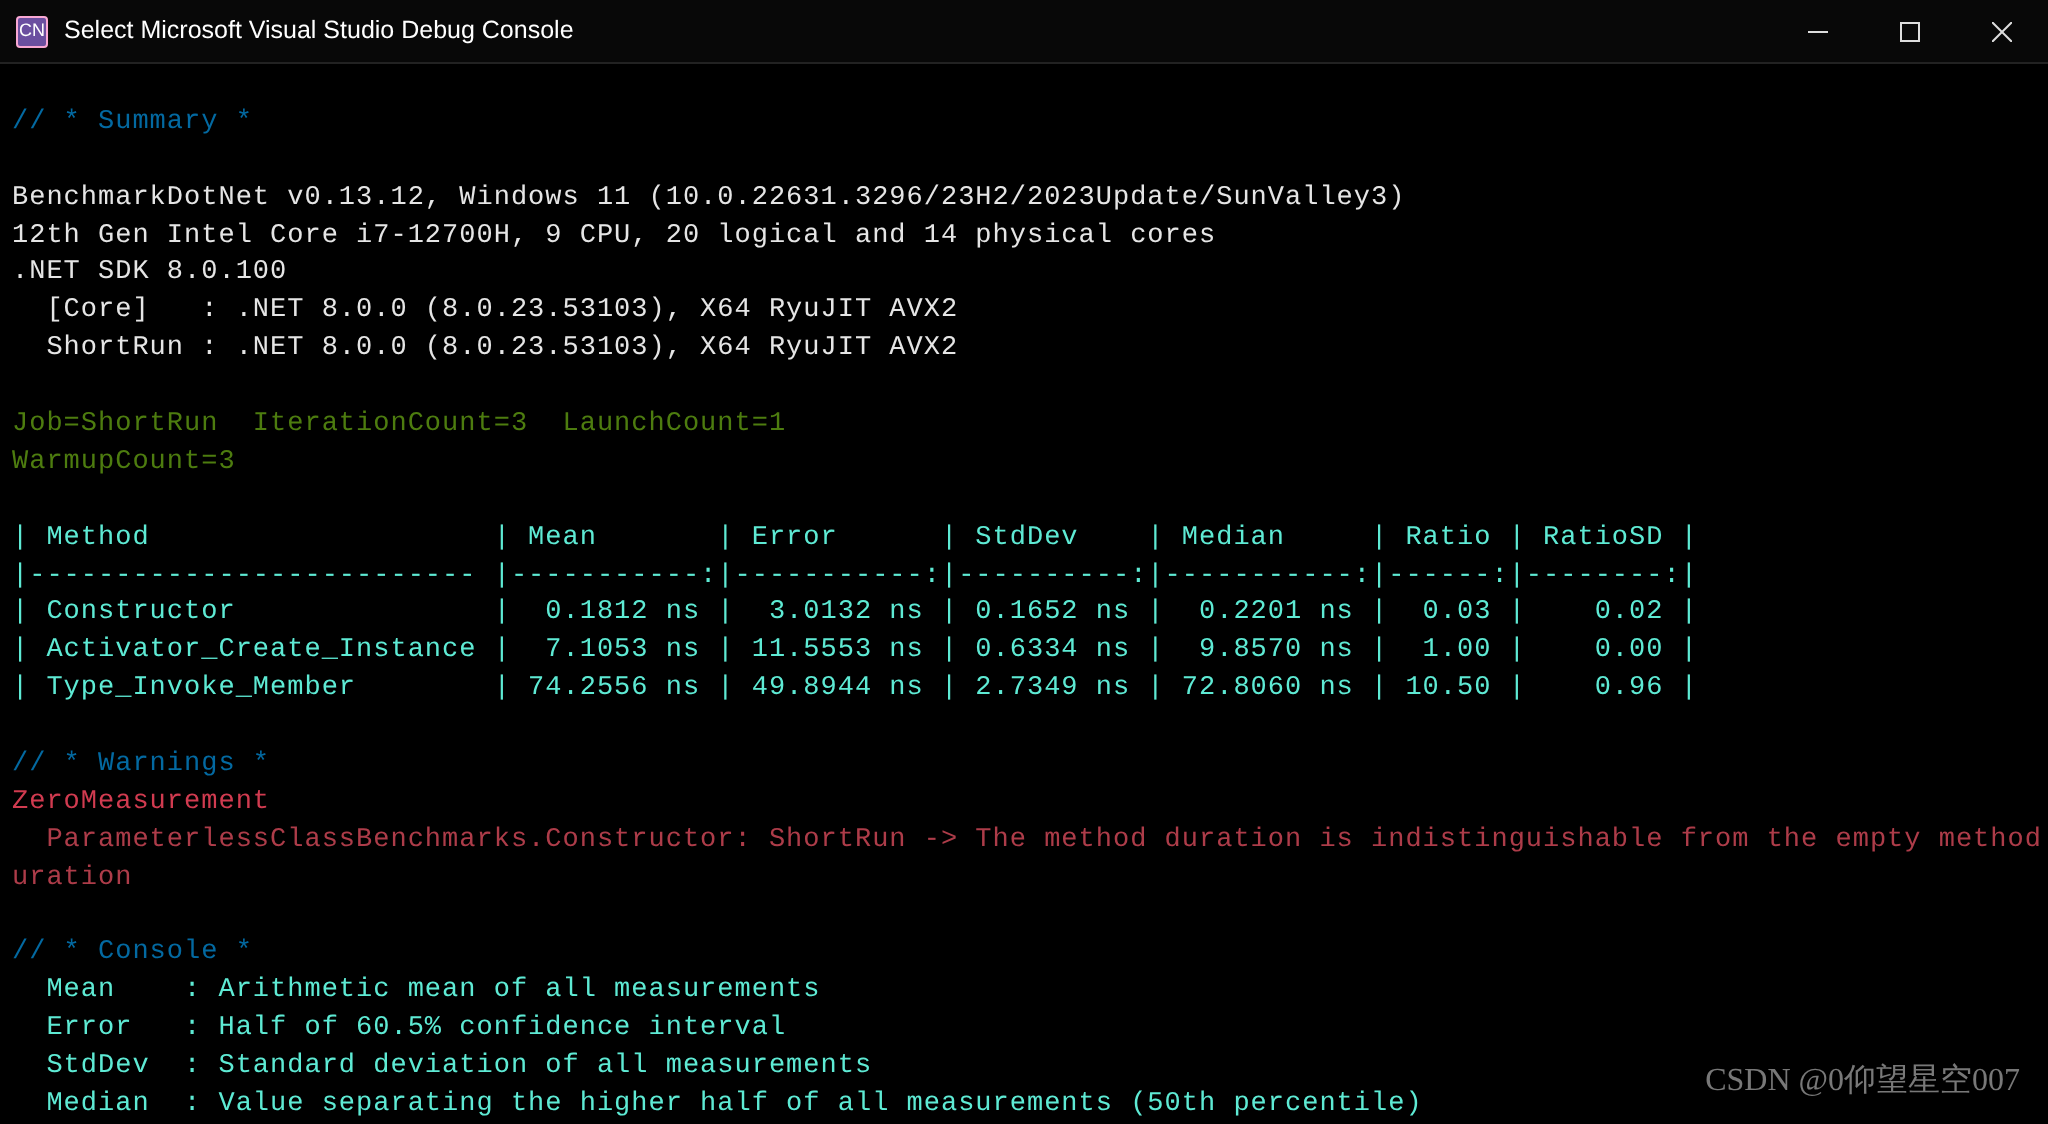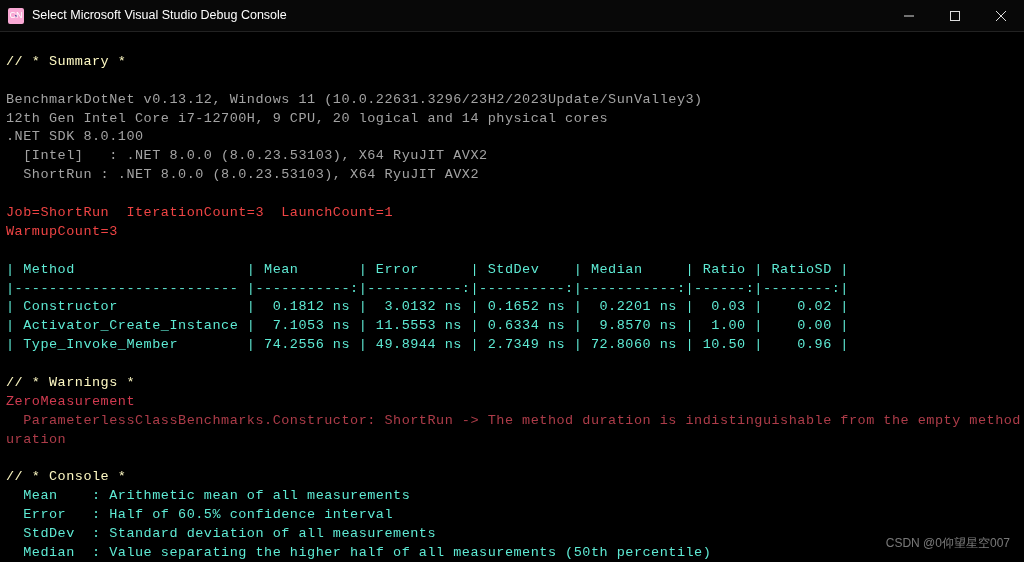--- a/index.html
+++ b/index.html
@@ -22,52 +22,52 @@
     color: #fff;
     font-family: "Segoe UI", Arial, sans-serif;
     font-size: 12.5px;
     user-select: none;
     border-bottom: 1px solid #222;
   }
   .titlebar .app-icon {
     width: 16px; height: 16px;
     margin-right: 8px;
     background: #6b4fa0;
-    border: 7px solid #f9a8d4;
+    border: 1px solid #f9a8d4;
     border-radius: 2px;
     display: flex; align-items: center; justify-content: center;
     color: #fff; font-size: 9px; line-height: 1;
   }
   .titlebar .title { flex: 1; }
   .titlebar .win-btn {
     width: 46px; height: 32px;
     display: flex; align-items: center; justify-content: center;
     color: #ddd;
   }
   .titlebar .win-btn svg { width: 10px; height: 10px; stroke: #ddd; stroke-width: 1; fill: none; }
   .console {
     padding: 2px 6px;
     background: #000;
     white-space: pre;
     font-family: Consolas, 'Courier New', monospace;
     letter-spacing: 0.5px;
   }
-  .c-magenta { color: #fef9c3; }
-  .c-yellow  { color: #a3a3a3; }
-  .c-olive   { color: #ef4444; }
+  .c-magenta { color: #0369a1; }
+  .c-yellow  { color: #e5e5e5; }
+  .c-olive   { color: #4d7c0f; }
   .c-cyan    { color: #5eead4; }
   .c-red     { color: #d13b50; text-align: right; }
   .c-wine    { color: #ad3c49; }
   .watermark {
     position: absolute;
     right: 14px;
     bottom: 10px;
     color: rgba(200,200,200,0.6);
-    font-family: Liberation Sans, sans-serif;
-    font-size: 12px;
+    font-family: Liberation Serif, serif;
+    font-size: 16px;
     pointer-events: none;
   }
 </style>
 </head>
 <body>
 
 <div class="titlebar">
   <div class="app-icon">CN</div>
   <div class="title">Select Microsoft Visual Studio Debug Console</div>
   <div class="win-btn">
@@ -87,21 +87,21 @@
       </svg>
   </div>
 </div>
 
 <div class="console">
 <span class="c-magenta">// * Summary *</span>
 
 <span class="c-yellow">BenchmarkDotNet v0.13.12, Windows 11 (10.0.22631.3296/23H2/2023Update/SunValley3)</span>
 <span class="c-yellow">12th Gen Intel Core i7-12700H, 9 CPU, 20 logical and 14 physical cores</span>
 <span class="c-yellow">.NET SDK 8.0.100</span>
-<span class="c-yellow">  [Intel]   : .NET 8.0.0 (8.0.23.53103), X64 RyuJIT AVX2</span>
+<span class="c-yellow">  [Core]   : .NET 8.0.0 (8.0.23.53103), X64 RyuJIT AVX2</span>
 <span class="c-yellow">  ShortRun : .NET 8.0.0 (8.0.23.53103), X64 RyuJIT AVX2</span>
 
 <span class="c-olive">Job=ShortRun  IterationCount=3  LaunchCount=1</span>
 <span class="c-olive">WarmupCount=3</span>
 
 <span class="c-cyan">| Method                    | Mean       | Error      | StdDev    | Median     | Ratio | RatioSD |</span>
 <span class="c-cyan">|-------------------------- |-----------:|-----------:|----------:|-----------:|------:|--------:|</span>
 <span class="c-cyan">| Constructor               |  0.1812 ns |  3.0132 ns | 0.1652 ns |  0.2201 ns |  0.03 |    0.02 |</span>
 <span class="c-cyan">| Activator_Create_Instance |  7.1053 ns | 11.5553 ns | 0.6334 ns |  9.8570 ns |  1.00 |    0.00 |</span>
 <span class="c-cyan">| Type_Invoke_Member        | 74.2556 ns | 49.8944 ns | 2.7349 ns | 72.8060 ns | 10.50 |    0.96 |</span>

